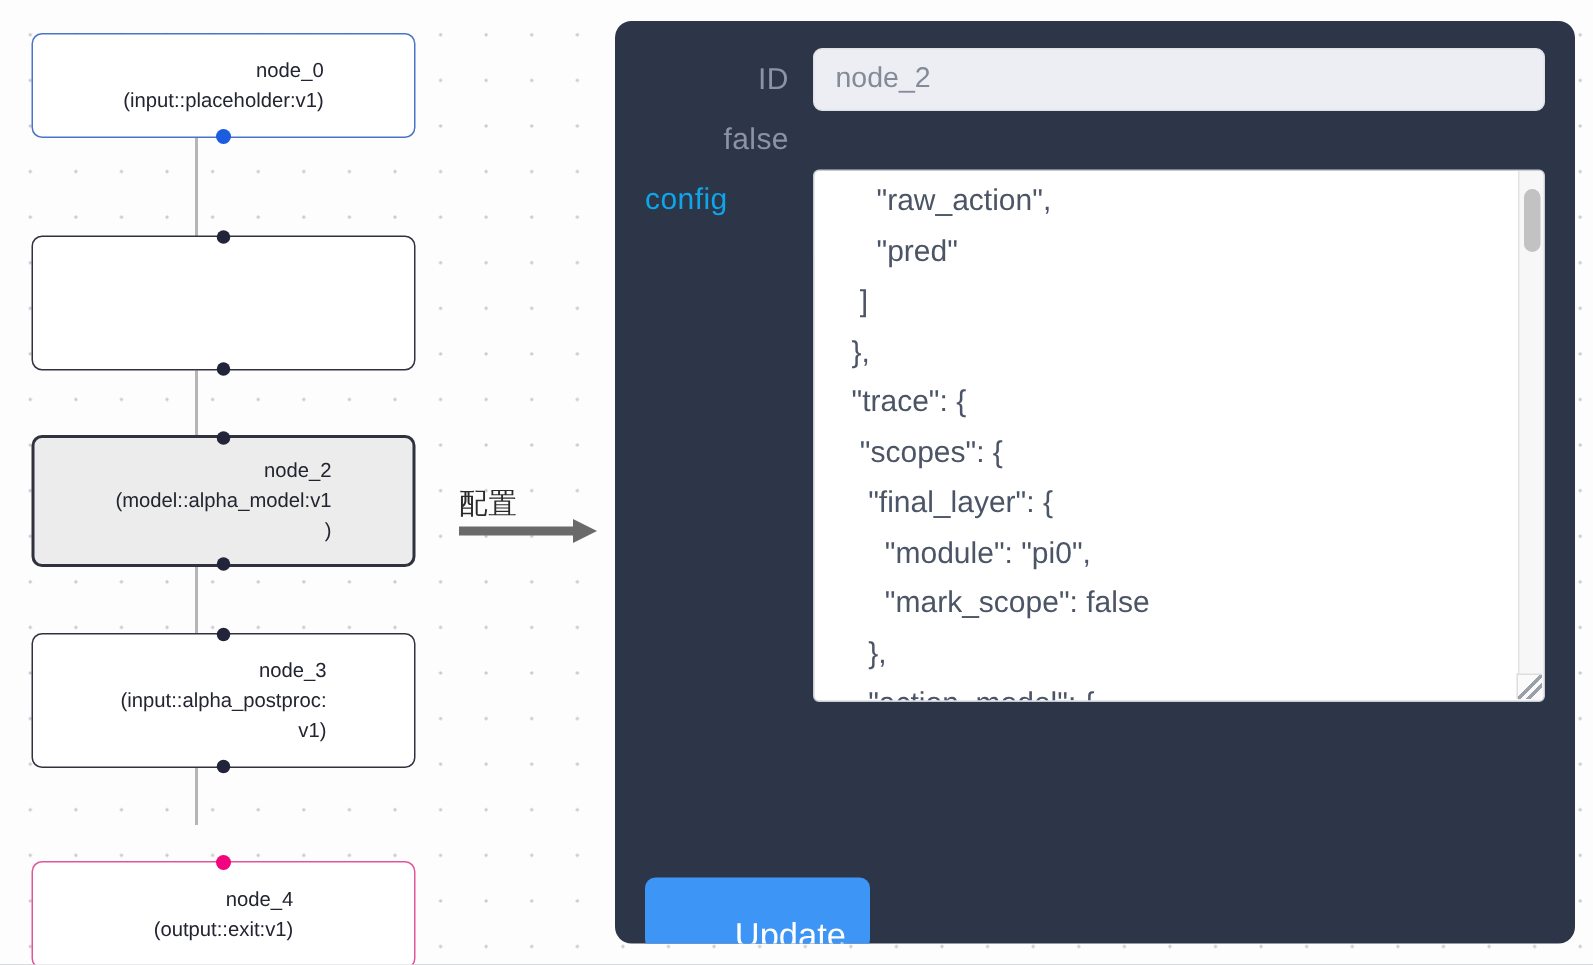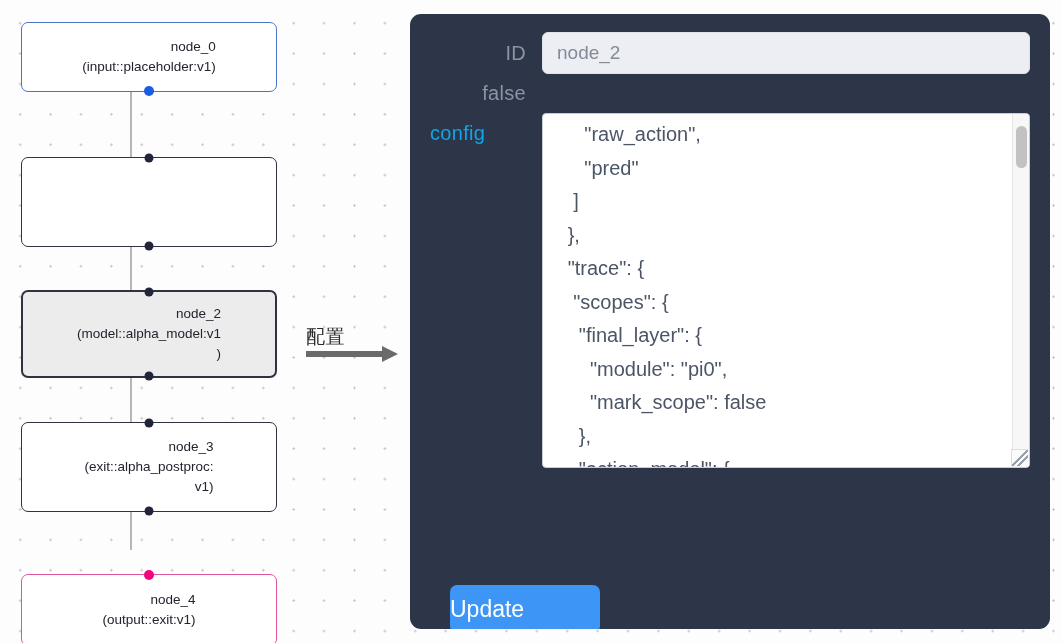--- a/index.html
+++ b/index.html
@@ -217,25 +217,24 @@
   #update-btn {
     position: absolute;
     left: 20px; bottom: -4px;
     width: 150px; height: 48px;
     background: #3d95f5;
     border: none;
     border-radius: 7px;
     color: #ffffff;
     font-size: 23px;
     font-family: "Liberation Sans", sans-serif;
-    text-align: left;
+    text-align: right;
     line-height: 44px;
-    padding: 0;
+    padding: 16px;
     cursor: pointer;
-    margin-left: 20px;
   }
 </style>
 </head>
 <body>
 
 <div id="canvas">
 
   <div class="edge" style="top:90px;height:68px;"></div>
   <div class="edge" style="top:247px;height:44px;"></div>
   <div class="edge" style="top:378px;height:44px;"></div>
@@ -255,21 +254,21 @@
   <div class="node is-selected" style="left:21px; top:290px; height:88px;">
     <span class="nlabel">node_2
 (model::alpha_model:v1
 )</span>
     <span class="handle top"></span>
     <span class="handle bottom"></span>
   </div>
 
   <div class="node" style="left:21px; top:422px; height:90px;">
     <span class="nlabel">node_3
-(exit::alpha_postproc:
+(input::alpha_postproc:
 v1)</span>
     <span class="handle top"></span>
     <span class="handle bottom"></span>
   </div>
 
   <div class="node is-output" style="left:21px; top:550px; height:72px;">
     <span class="nlabel">node_4
 (output::exit:v1)</span>
     <span class="handle top pink"></span>
   </div>

